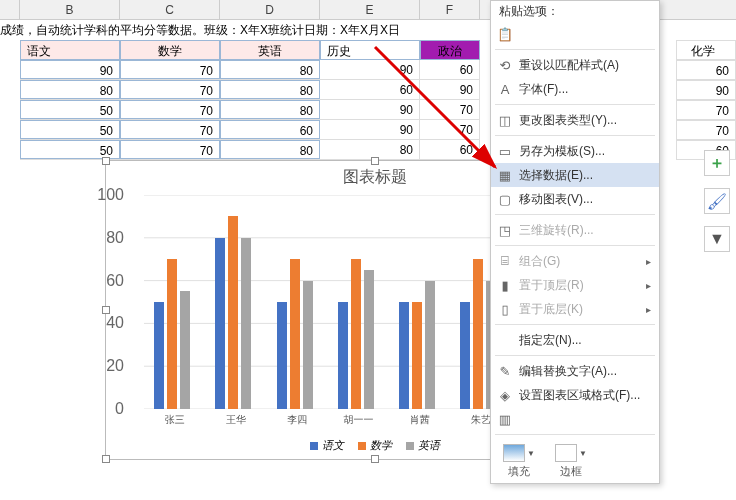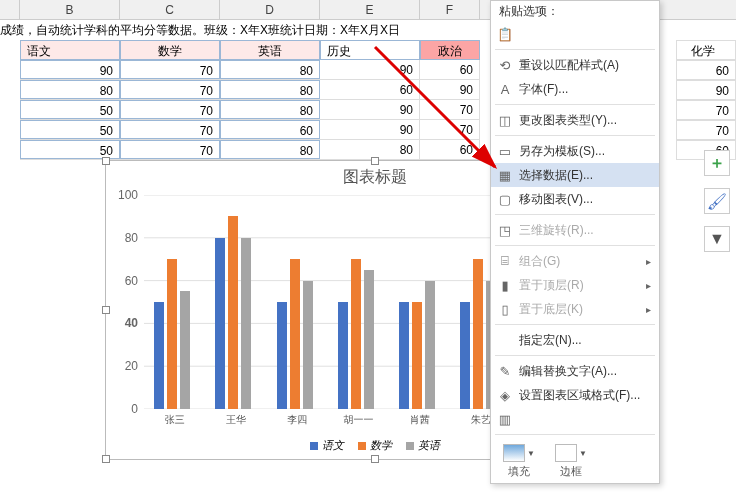--- a/index.html
+++ b/index.html
@@ -21,21 +21,21 @@
 
 .rcol { position: absolute; top: 40px; right: 0; width: 60px; }
 .rcol div { height: 20px; border: 1px solid #ddd; text-align: right; padding-right: 6px; line-height: 20px; }
 
 
 .chart { position: absolute; top: 160px; left: 105px; width: 540px; height: 300px; background: #fff; border: 1px solid #bbb; }
 .chart-title { text-align: center; font-size: 16px; color: #555; padding: 6px 0; }
 .handles .h { position: absolute; width: 8px; height: 8px; background: #fff; border: 1px solid #888; }
 .plot { position: absolute; top: 34px; left: 38px; right: 10px; bottom: 50px; }
 .yaxis { position: absolute; left: -30px; top: 0; bottom: 0; width: 28px; }
-.ytick { position: absolute; right: 4px; font-size: 12px; color: #666; transform: translateY(-50%); }
+.ytick { position: absolute; right: 18px; font-size: 16px; color: #666; transform: translateY(-50%); }
 .grid line { stroke: #e0e0e0; stroke-width: 1; }
 .bars { position: absolute; inset: 0; }
 .group { position: absolute; bottom: 0; height: 100%; }
 .bar { position: absolute; bottom: 0; width: 10px; }
 .b1 { background: #4472c4; } .b2 { background: #ed7d31; } .b3 { background: #a5a5a5; }
 .xlab { position: absolute; bottom: -18px; font-size: 10px; color: #555; text-align: center; width: 60px; transform: translateX(-50%); }
 .legend { position: absolute; bottom: 6px; left: 0; right: 0; display: flex; justify-content: center; gap: 14px; font-size: 11px; }
 .legend span { display: flex; align-items: center; gap: 4px; }
 .swatch { width: 8px; height: 8px; display: inline-block; }
 
@@ -71,21 +71,21 @@
     <div class="cD">D</div>
     <div class="cE">E</div>
     <div class="cF">F</div>
   </div>
   <div class="desc">成绩，自动统计学科的平均分等数据。班级：X年X班统计日期：X年X月X日</div>
   <div class="hdrrow" style="left:20px">
     <div class="cB sel" style="text-align:left;padding-left:6px">语文</div>
     <div class="cC sel">数学</div>
     <div class="cD sel">英语</div>
     <div class="cE" style="background:#fff;text-align:left;padding-left:6px">历史</div>
-    <div class="cF" style="background:#fca5a5">政治</div>
+    <div class="cF" style="background:#a21caf">政治</div>
   </div>
   <div class="datarows" id="datarows">
       <div class="row" style="margin-left: 20px;">
         <div class="cB" style="border: 1px solid rgb(155, 183, 214);">90</div>
         <div class="cC" style="border: 1px solid rgb(155, 183, 214);">70</div>
         <div class="cD" style="border: 1px solid rgb(155, 183, 214);">80</div>
         <div class="cE">90</div>
         <div class="cF">60</div>
       </div>
       <div class="row" style="margin-left: 20px;">
@@ -143,21 +143,21 @@
       <div class="h" style="top:50%;right:-4px;margin-top:-4px"></div>
     <div class="h" style="bottom:-4px;left:-4px"></div>
       <div class="h" style="bottom:-4px;left:50%;margin-left:-4px"></div>
       <div class="h" style="bottom:-4px;right:-4px"></div>
   </div>
   <div class="chart-title">图表标题</div>
   <div class="plot">
     <div class="yaxis" id="yaxis">
         <div class="ytick" style="top: 100%;">0</div>
         <div class="ytick" style="top: 80%;">20</div>
-        <div class="ytick" style="top: 60%; font-weight: bold;">40</div>
+        <div class="ytick" style="top: 60%;">40</div>
         <div class="ytick" style="top: 40%;">60</div>
         <div class="ytick" style="top: 20%;">80</div>
         <div class="ytick" style="top: 0%;">100</div>
       </div>
     <svg width="100%" height="100%" style="position:absolute;inset:0" class="grid" id="gridsvg">
         <line x1="0" x2="100%" y1="100%" y2="100%"></line>
         <line x1="0" x2="100%" y1="80%" y2="80%"></line>
         <line x1="0" x2="100%" y1="60%" y2="60%"></line>
         <line x1="0" x2="100%" y1="40%" y2="40%"></line>
         <line x1="0" x2="100%" y1="20%" y2="20%"></line>

